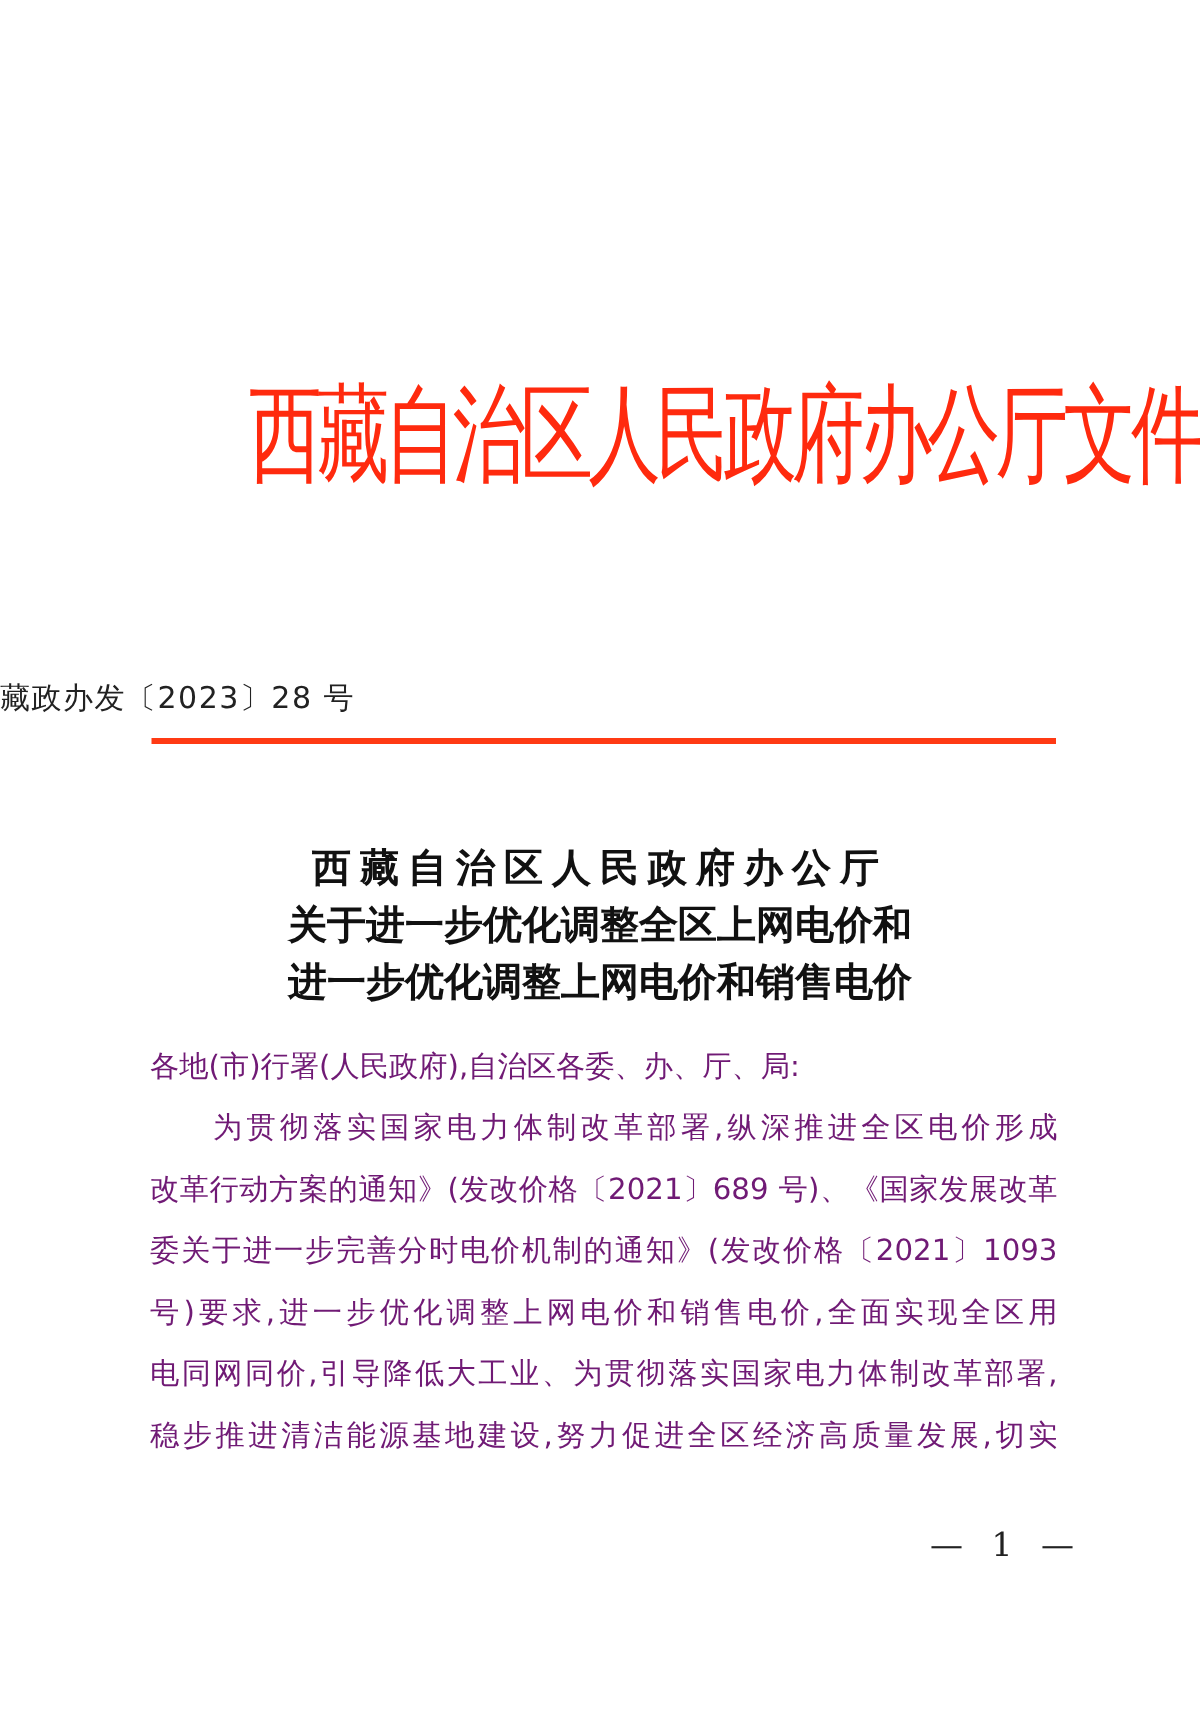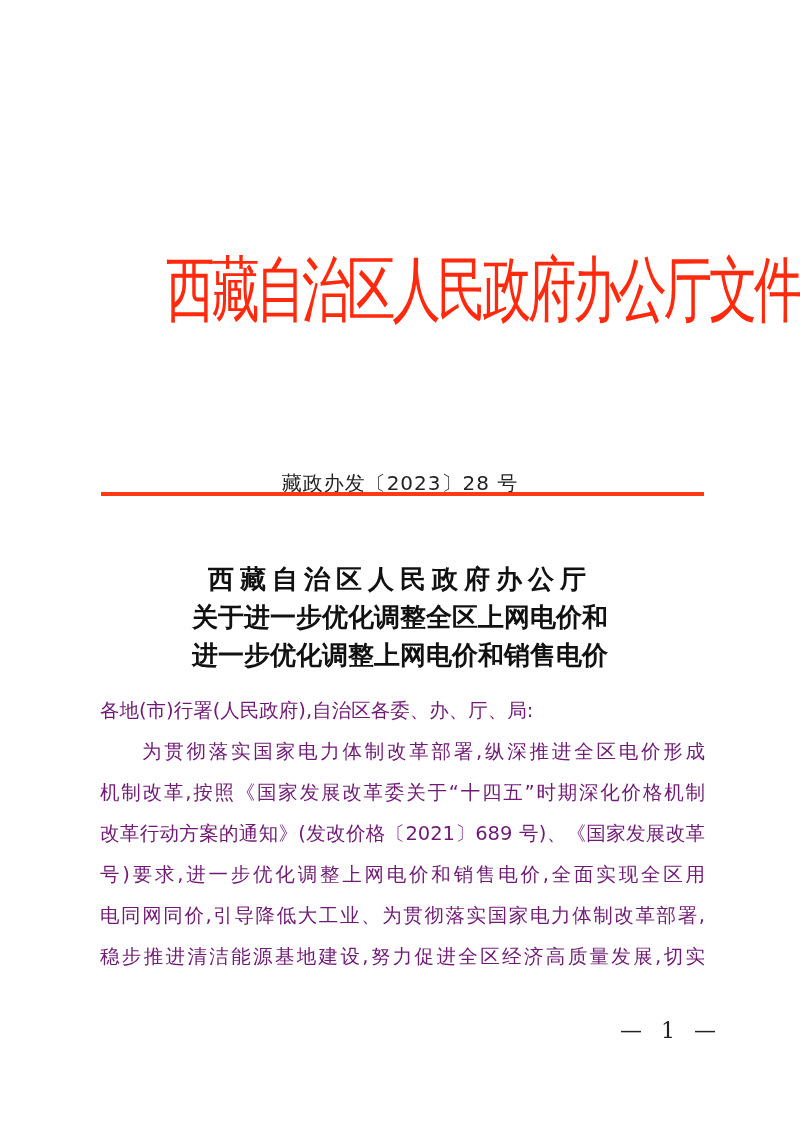--- a/index.html
+++ b/index.html
@@ -12,22 +12,22 @@
   .masthead {
     position: absolute; left: 100px; top: 240px; width: 600px; height: 100px;
     text-align: center; color: #ff2a0e;
     font-family: "DejaVu Serif", serif;
     font-size: 62px; line-height: 100px; letter-spacing: -4px;
     transform: scaleX(0.78) scaleY(1.15); transform-origin: center center;
     white-space: nowrap; font-weight: 400;
   }
   .doc-number {
     position: absolute; left: 0; width: 800px; top: 452px;
-    text-align: center; font-size: 20px; letter-spacing: 1px;
-    font-family: "DejaVu Sans", sans-serif; color: #222; margin-top: 18px;
+    font-size: 20px; letter-spacing: 1px;
+    font-family: "DejaVu Sans", sans-serif; color: #222;
   }
   .red-rule {
     position: absolute; left: 101px; top: 492px; width: 603px; height: 4px;
     background: #ff3a14;
   }
   .title {
     position: absolute; left: 0; width: 800px; top: 560px;
     text-align: center; font-family: "DejaVu Sans", sans-serif;
     font-weight: bold; font-size: 26px; line-height: 38px; color: #111;
   }
@@ -55,21 +55,21 @@
 
   <div class="title">
     <div class="l1">西藏自治区人民政府办公厅</div>
     <div>关于进一步优化调整全区上网电价和</div>
     <div>进一步优化调整上网电价和销售电价</div>
   </div>
 
   <div class="body-text">
     <span class="body-line last-left">各地(市)行署(人民政府),自治区各委、办、厅、局:</span>
     <span class="body-line indent">为贯彻落实国家电力体制改革部署,纵深推进全区电价形成</span>
-    <span class="body-line">机制改革,按照《国家发展改革委关于“十四五”时期深化价格机制</span>
     <span class="body-line">改革行动方案的通知》(发改价格〔2021〕689 号)、《国家发展改革</span>
+    <span class="body-line">委关于进一步完善分时电价机制的通知》(发改价格〔2021〕1093</span>
     <span class="body-line">号)要求,进一步优化调整上网电价和销售电价,全面实现全区用</span>
     <span class="body-line">电同网同价,引导降低大工业、为贯彻落实国家电力体制改革部署,</span>
     <span class="body-line">稳步推进清洁能源基地建设,努力促进全区经济高质量发展,切实</span>
   </div>
 
   <div class="page-number">— 1 —</div>
 </div>
 
 </body></html>

